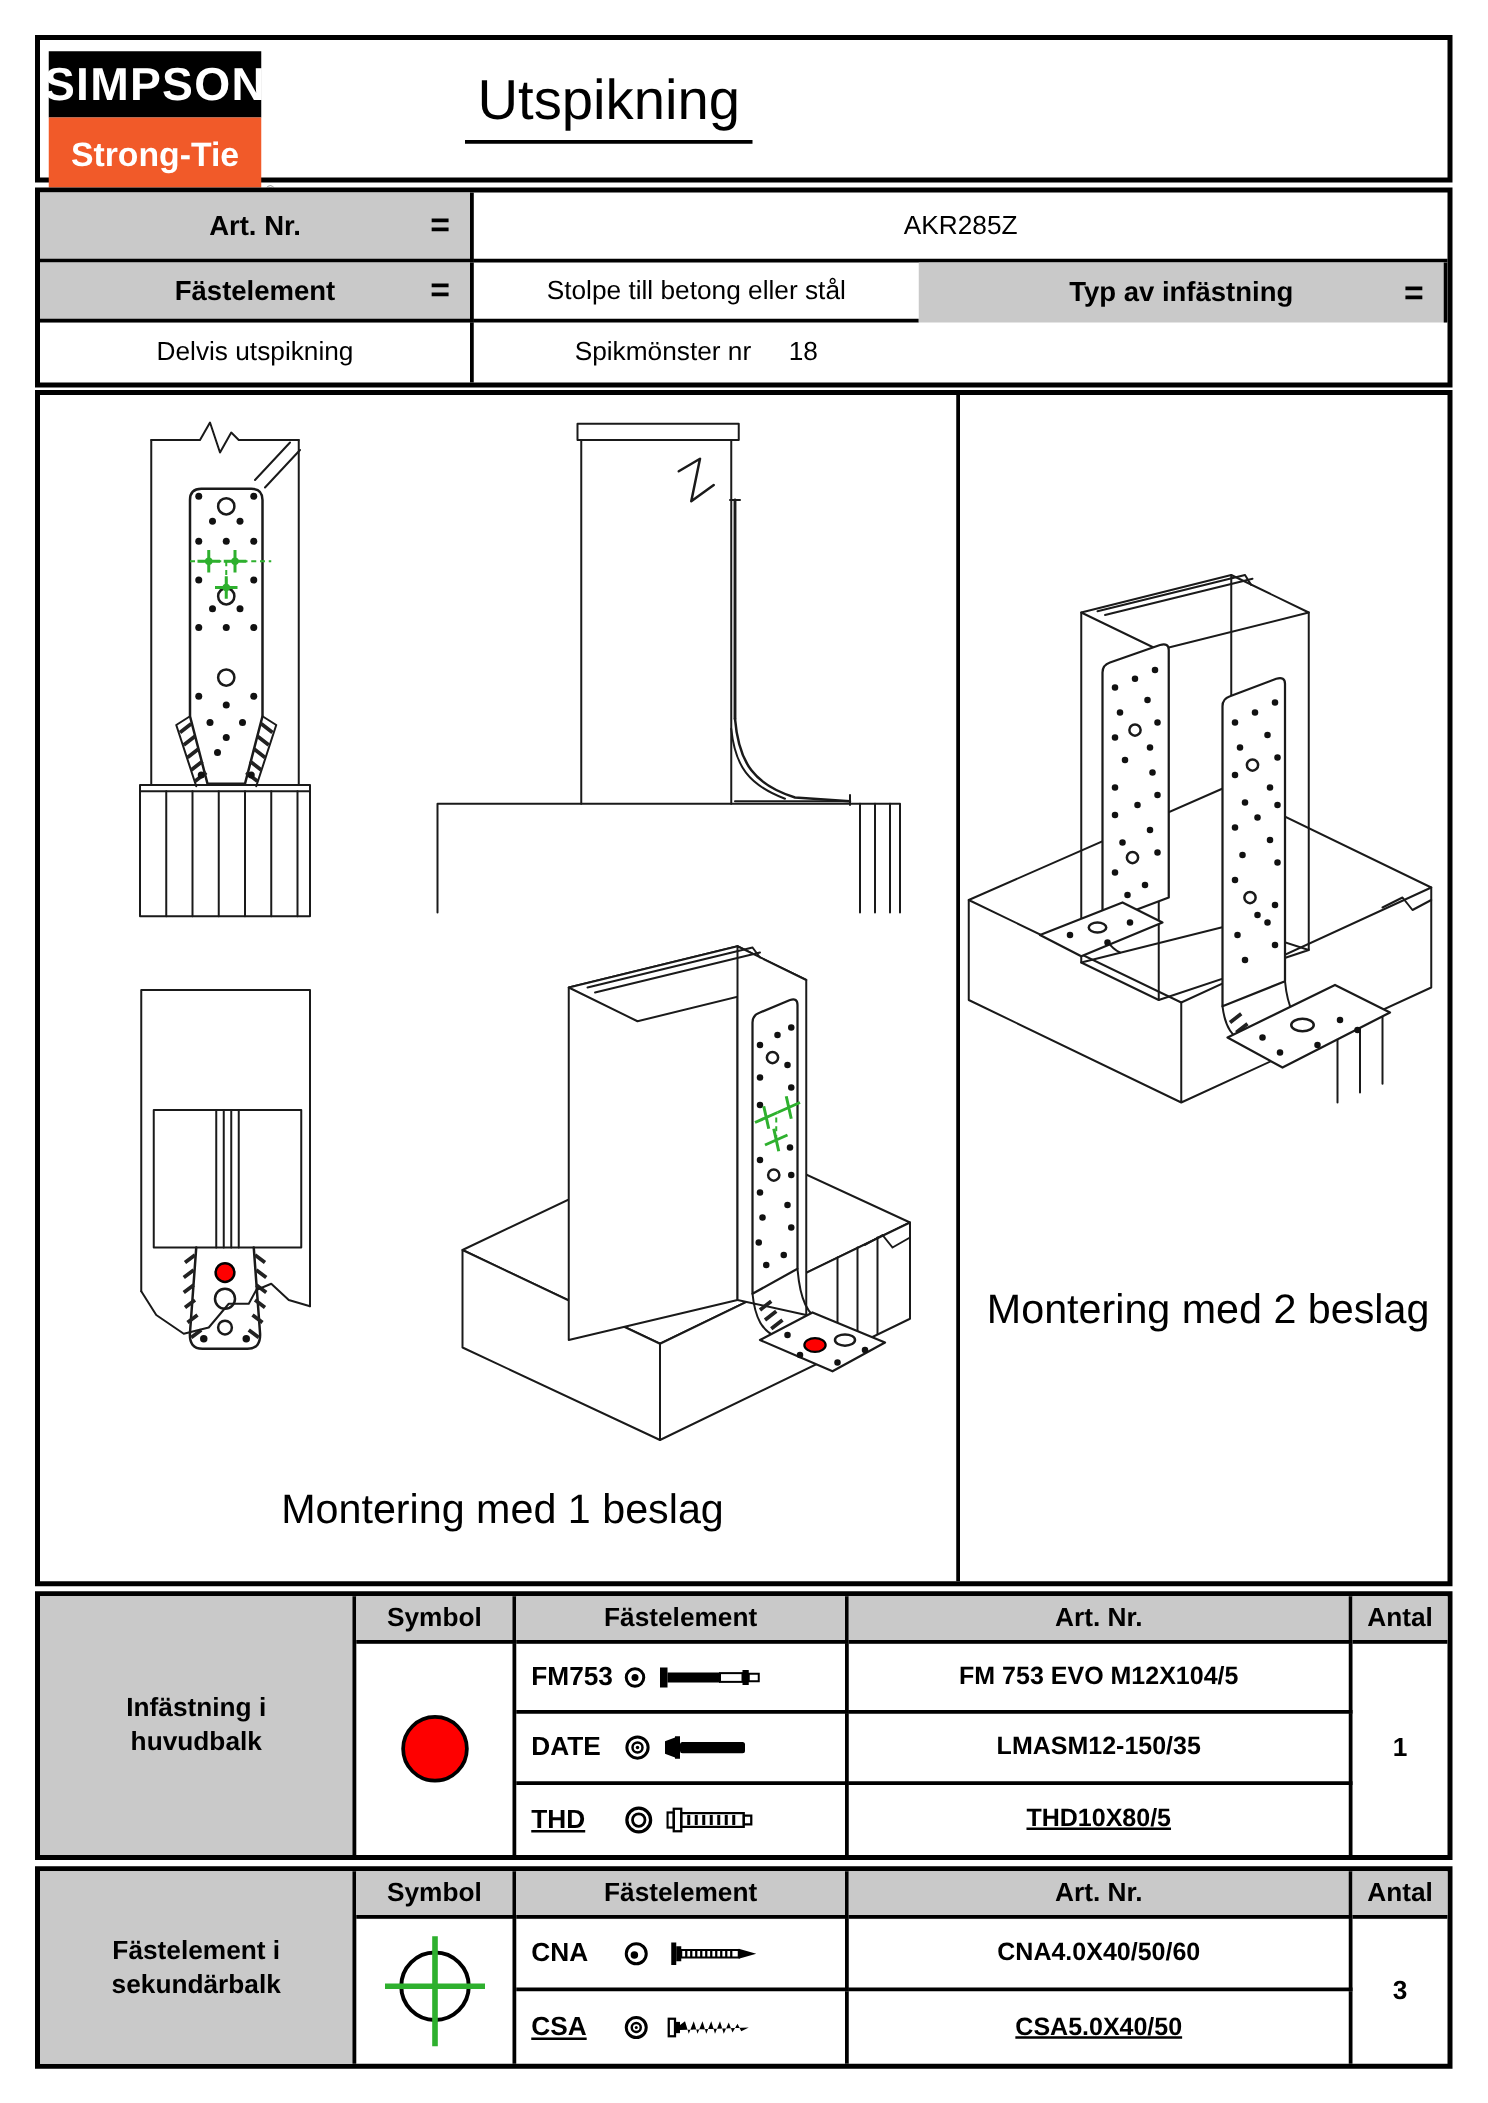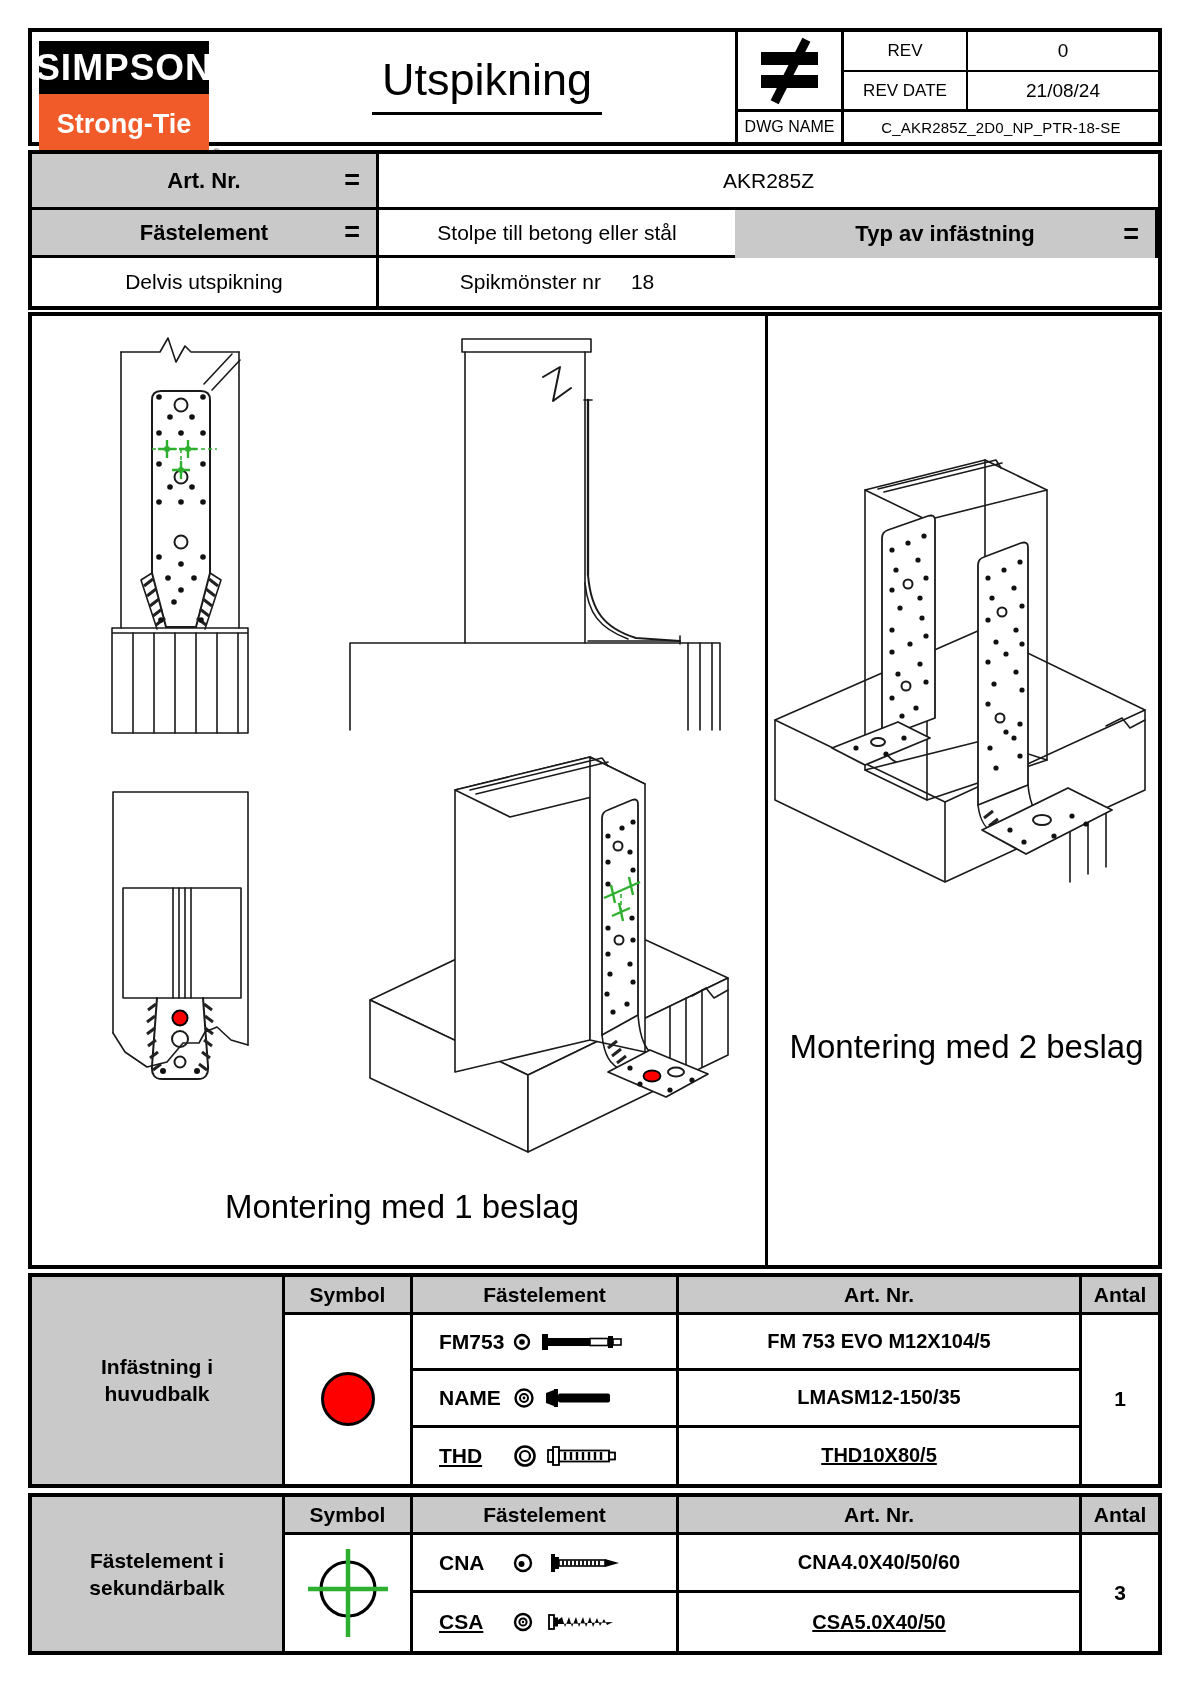--- a/index.html
+++ b/index.html
@@ -63,56 +63,41 @@
   .t1{top:1273px; height:215px; grid-template-columns:253px 128px 266px 403px 1fr; grid-template-rows:38px 1fr 1fr 1fr;}
   .t2{top:1493px; height:162px; grid-template-columns:253px 128px 266px 403px 1fr; grid-template-rows:38px 1fr 1fr;}
   .th{background:var(--gray); display:flex; align-items:center; justify-content:center; font-weight:700; font-size:21px; border-bottom:3px solid #000; border-right:3px solid #000;}
   .th.last{border-right:none;}
   .rowlabel{grid-column:1; background:var(--gray); border-right:3px solid #000; display:flex; align-items:center; justify-content:center; text-align:center; font-weight:700; font-size:21px; line-height:1.3; padding:0 30px;}
   .t1 .rowlabel{grid-row:1/5;} .t2 .rowlabel{grid-row:1/4;}
   .symcell{grid-column:2; border-right:3px solid #000; display:flex; align-items:center; justify-content:center;}
   .t1 .symcell{grid-row:2/5;} .t2 .symcell{grid-row:2/4;}
   .qtycell{grid-column:5; display:flex; align-items:center; justify-content:center; font-weight:700; font-size:21px;}
   .t1 .qtycell{grid-row:2/5;} .t2 .qtycell{grid-row:2/4;}
-  .fcell{grid-column:3; border-right:3px solid #000; border-bottom:3px solid #000; display:flex; align-items:center; padding-left:26px; gap:10px;}
+  .fcell{grid-column:3; border-right:3px solid #000; border-bottom:3px solid #000; display:flex; align-items:center; padding-left:12px; gap:10px;}
   .acell{grid-column:4; border-right:3px solid #000; border-bottom:3px solid #000; display:flex; align-items:center; justify-content:center; font-weight:700; font-size:20px;}
   .nb{border-bottom:none !important;text-decoration:underline;}
   .code{font-weight:700; font-size:21px; width:64px;}
   .red-circle{width:54px; height:54px; border-radius:50%; background:var(--red); border:3px solid #000;}
 </style>
 </head>
 <body>
 
 <div class="page">
 
   <div class="sect header">
     <div class="logo">
       <div class="logo-black">SIMPSON</div>
       <div class="logo-orange">
         <span>Strong-Tie</span>
         <span class="logo-reg">®</span>
       </div>
     </div>
     <div class="title-wrap">
       <span class="title">Utspikning</span>
-    </div>
-    <div class="tblock">
-      <div class="tb-neq">
-        <div class="neq">
-          <div class="bar b1"></div>
-            <div class="bar b2"></div>
-            <div class="slash"></div>
-        </div>
-      </div>
-      <div class="tb-cell tb-rl">REV</div>
-      <div class="tb-cell tb-rv">0</div>
-      <div class="tb-cell tb-dl">REV DATE</div>
-      <div class="tb-cell tb-dv">21/08/24</div>
-      <div class="tb-cell tb-nl">DWG NAME</div>
-      <div class="tb-cell tb-nv">C_AKR285Z_2D0_NP_PTR-18-SE</div>
     </div>
   </div>
 
   <div class="sect info">
     <div class="g br3 bb3">
       <span>Art. Nr.</span>
       <span class="eq">=</span>
     </div>
     <div class="v bb3 span2">AKR285Z</div>
 
@@ -381,21 +366,21 @@
         <rect x="1" y="3" width="6" height="16" fill="#000"></rect>
           <rect x="7" y="7" width="42" height="8" fill="#000"></rect>
         <rect x="49" y="7.5" width="18" height="7" fill="none" stroke="#000" stroke-width="1.6"></rect>
         <rect x="67" y="5" width="5" height="12" fill="#000"></rect>
           <rect x="72" y="8" width="8" height="6" fill="none" stroke="#000" stroke-width="1.6"></rect>
       </svg>
     </div>
     <div class="acell" style="grid-row:2">FM 753 EVO M12X104/5</div>
 
     <div class="fcell" style="grid-row:3">
-      <span class="code">NAME</span>
+      <span class="code">DATE</span>
       <svg width="22" height="22" viewBox="0 0 22 22">
         <circle cx="11" cy="11" r="8.5" fill="none" stroke="#000" stroke-width="2.4"></circle>
           <circle cx="11" cy="11" r="4" fill="none" stroke="#000" stroke-width="2"></circle>
           <circle cx="11" cy="11" r="1.4" fill="#000"></circle>
       </svg>
       <svg width="80" height="22" viewBox="0 0 80 22">
         <polygon points="1,6 9,3 9,19 1,16" fill="#000"></polygon>
           <rect x="9" y="2" width="4" height="18" fill="#000"></rect>
         <rect x="13" y="6.5" width="52" height="9" rx="2" fill="#000"></rect>
       </svg>

